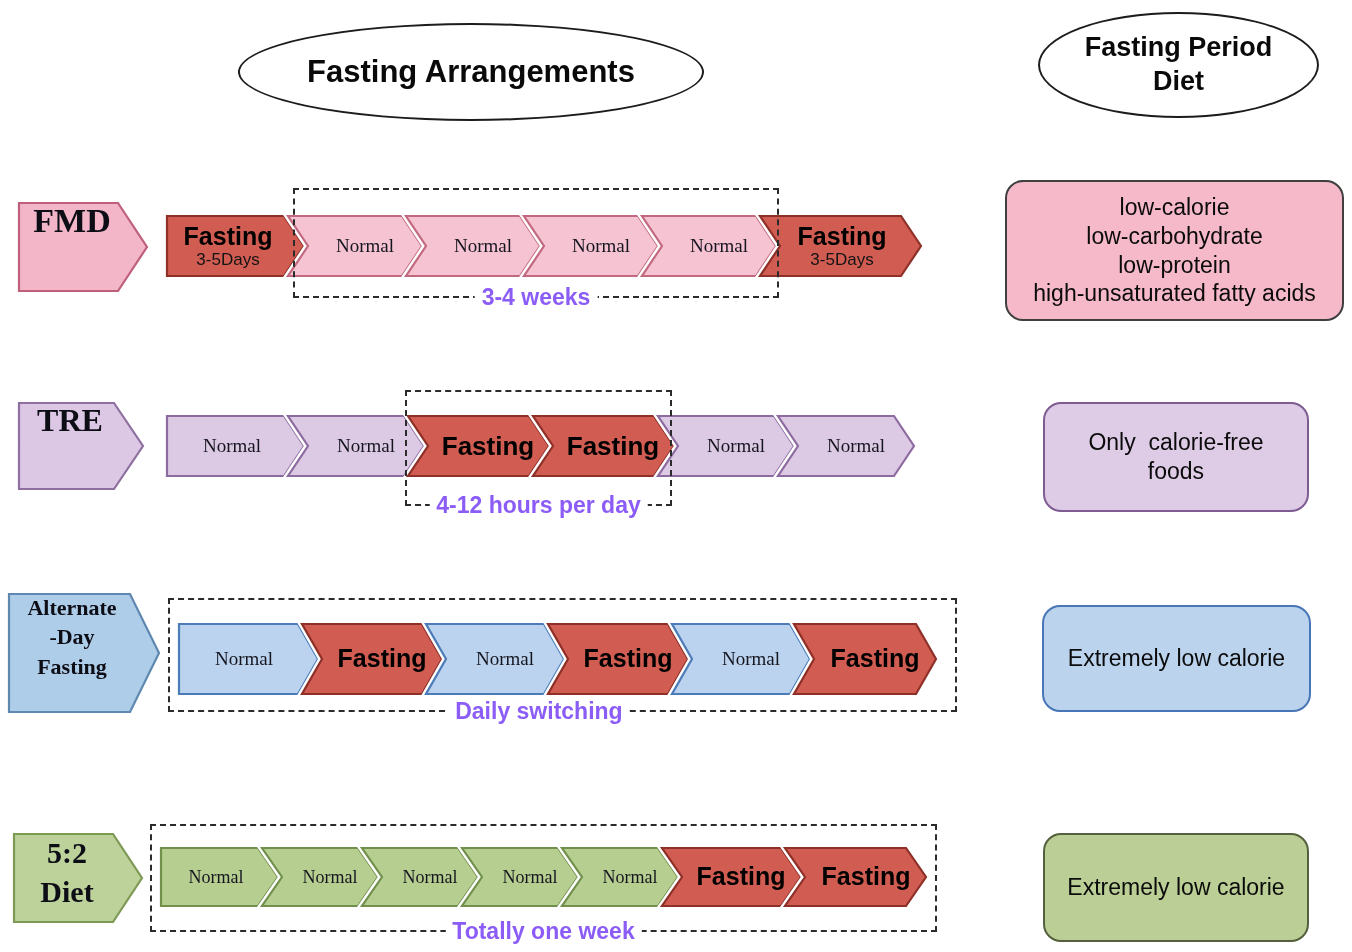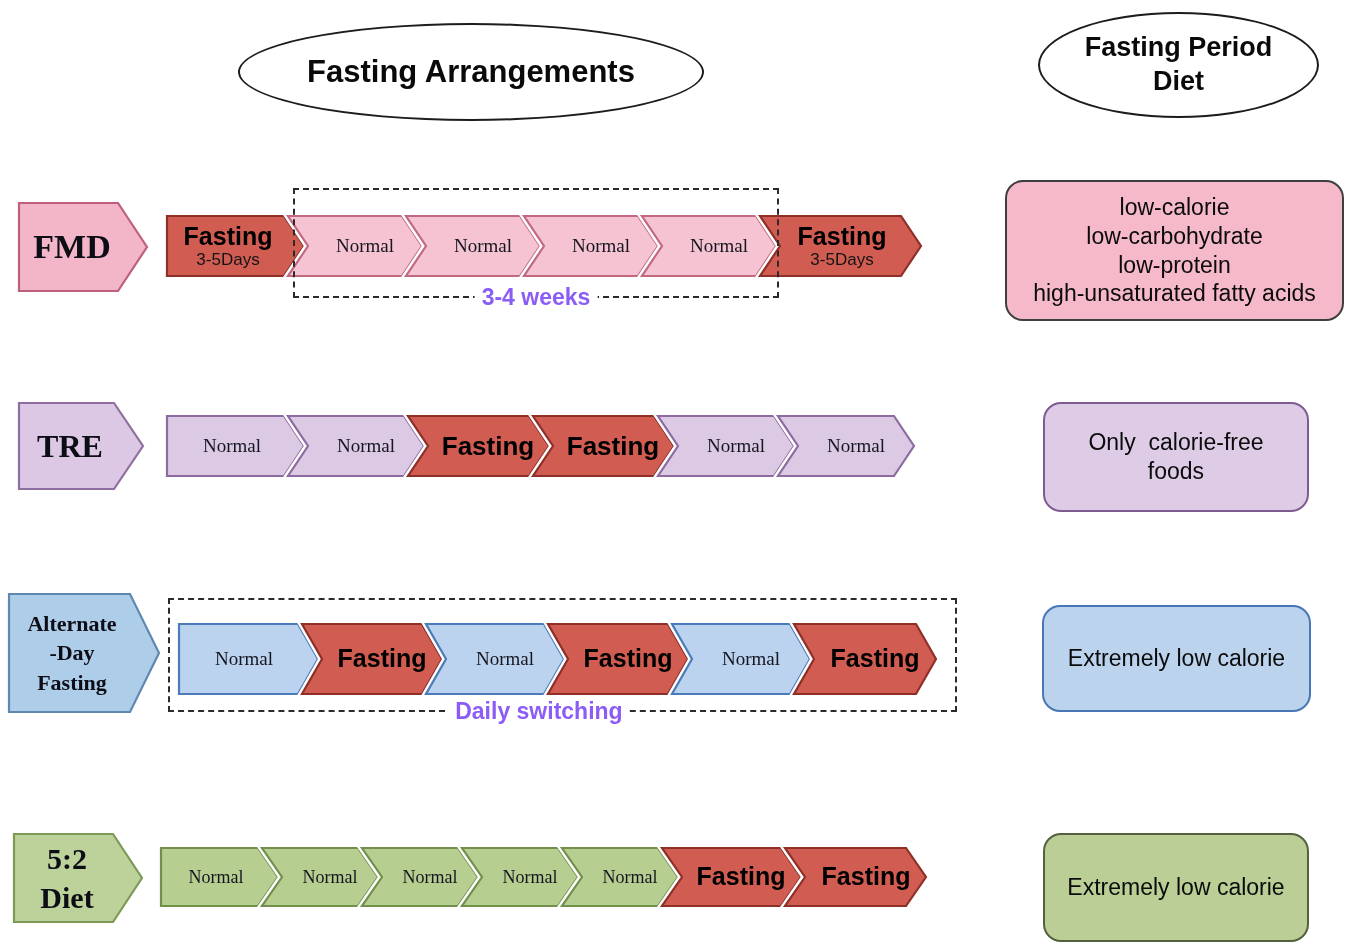--- a/index.html
+++ b/index.html
@@ -10,21 +10,21 @@
   .ellipse{position:absolute;border:2px solid #1c1c1c;border-radius:50%;
            display:flex;flex-direction:column;align-items:center;justify-content:center;
            font-weight:bold;color:#0a0a0a;background:#fff;text-align:center;}
   .ellipse.left{left:238px;top:23px;width:462px;height:94px;font-size:31px;}
   .ellipse.right{left:1038px;top:12px;width:277px;height:102px;font-size:27px;line-height:1.25;}
 
   
   .rowlabel{position:absolute;}
   .rowlabel svg{display:block;overflow:visible;}
   .rowlabel .label-text{position:absolute;left:0;top:0;bottom:0;display:flex;flex-direction:column;
-      align-items:center;justify-content:center;font-family:"Liberation Serif",serif;font-weight:bold;
+      align-items:center;font-family:"Liberation Serif",serif;font-weight:bold;
       color:#0d0d16;text-align:center;}
   .lt-fmd{width:108px;font-size:34px;}
   .lt-tre{width:104px;font-size:32px;}
   .lt-adf{width:128px;font-size:22px;line-height:1.33;}
   .lt-52{width:108px;font-size:30px;line-height:1.3;}
   .p-pink{fill:#F3B6C8;stroke:#BE5F7B;stroke-width:2.2;}
   .p-purple{fill:#DCC8E4;stroke:#8E6FA0;stroke-width:2.2;}
   .p-blue{fill:#AECDE9;stroke:#5E88B0;stroke-width:2.2;}
   .p-green{fill:#BCD29A;stroke:#7D9A55;stroke-width:2.2;}
 
@@ -161,20 +161,23 @@
       <polygon class="shape" points="2,2 118,2 138,32 118,62 2,62 22,32"></polygon>
       <text class="t-norm" x="80" y="38" text-anchor="middle">Normal</text>
     </svg>
     <svg class="chev purple ovl" width="140" height="64">
       <polygon class="halo" points="2,2 118,2 138,32 118,62 2,62 22,32"></polygon>
       <polygon class="shape" points="2,2 118,2 138,32 118,62 2,62 22,32"></polygon>
       <text class="t-norm" x="80" y="38" text-anchor="middle">Normal</text>
     </svg>
   </div>
 
+  <div class="bracket" style="left:405px;top:390px;width:263px;height:112px;">
+    <span class="blabel">4-12 hours per day</span>
+  </div>
 
   <div class="dietbox db-purple">
     <span>Only  calorie-free</span>
     <span>foods</span>
   </div>
 
   <div class="rowlabel" style="left:8px;top:593px;">
     <svg width="152" height="120">
       <polygon class="p-blue" points="1,1 122,1 151,60 122,119 1,119"></polygon>
     </svg>
@@ -267,18 +270,21 @@
       <polygon class="shape" points="2,2 121,2 141,31 121,60 2,60 22,31"></polygon>
       <text class="t-fast-sm" x="81" y="39" text-anchor="middle">Fasting</text>
     </svg>
     <svg class="chev red ovl" width="145" height="62">
       <polygon class="halo" points="2,2 123,2 143,31 123,60 2,60 22,31"></polygon>
       <polygon class="shape" points="2,2 123,2 143,31 123,60 2,60 22,31"></polygon>
       <text class="t-fast-sm" x="83" y="39" text-anchor="middle">Fasting</text>
     </svg>
   </div>
 
+  <div class="bracket" style="left:150px;top:824px;width:783px;height:104px;">
+    <span class="blabel" style="left:50%;">Totally one week</span>
+  </div>
 
   <div class="dietbox db-green">
     <span>Extremely low calorie</span>
   </div>
 
 </div>
 
 </body></html>

